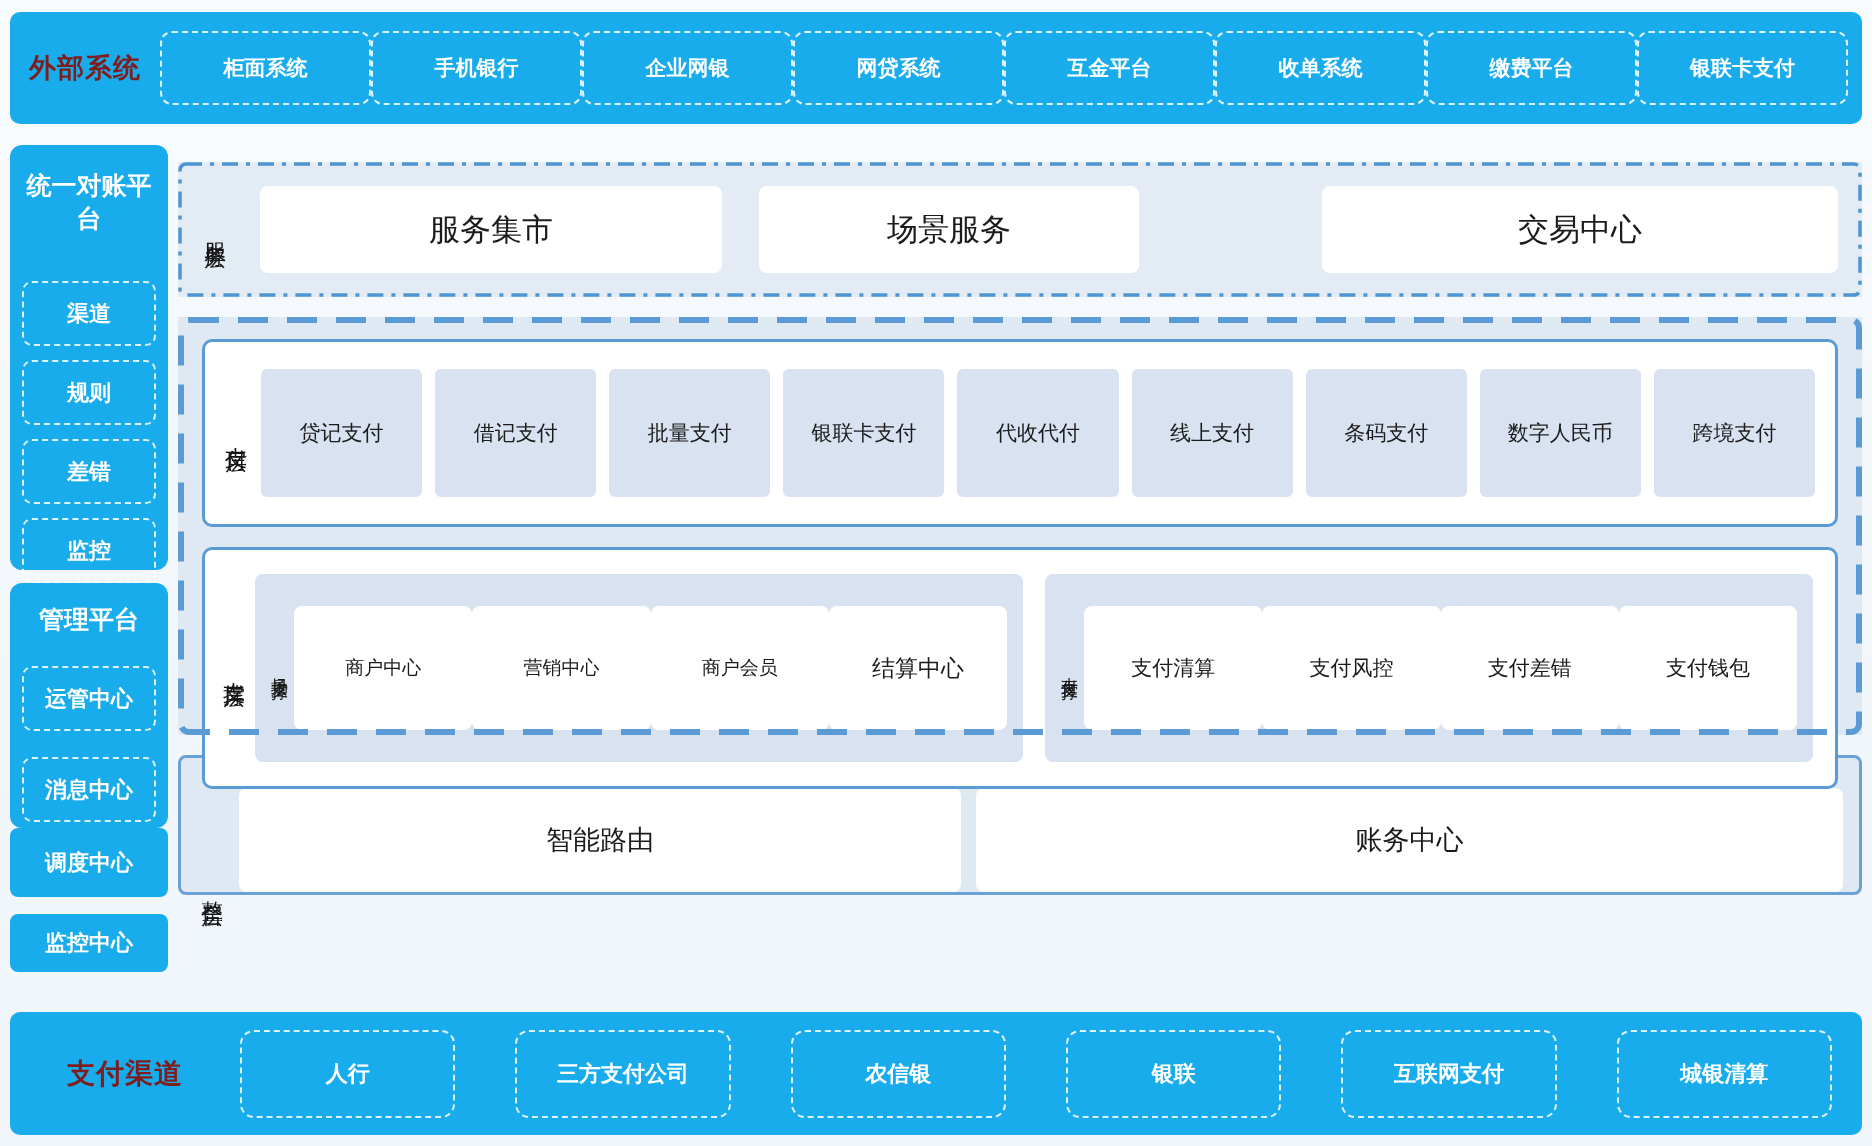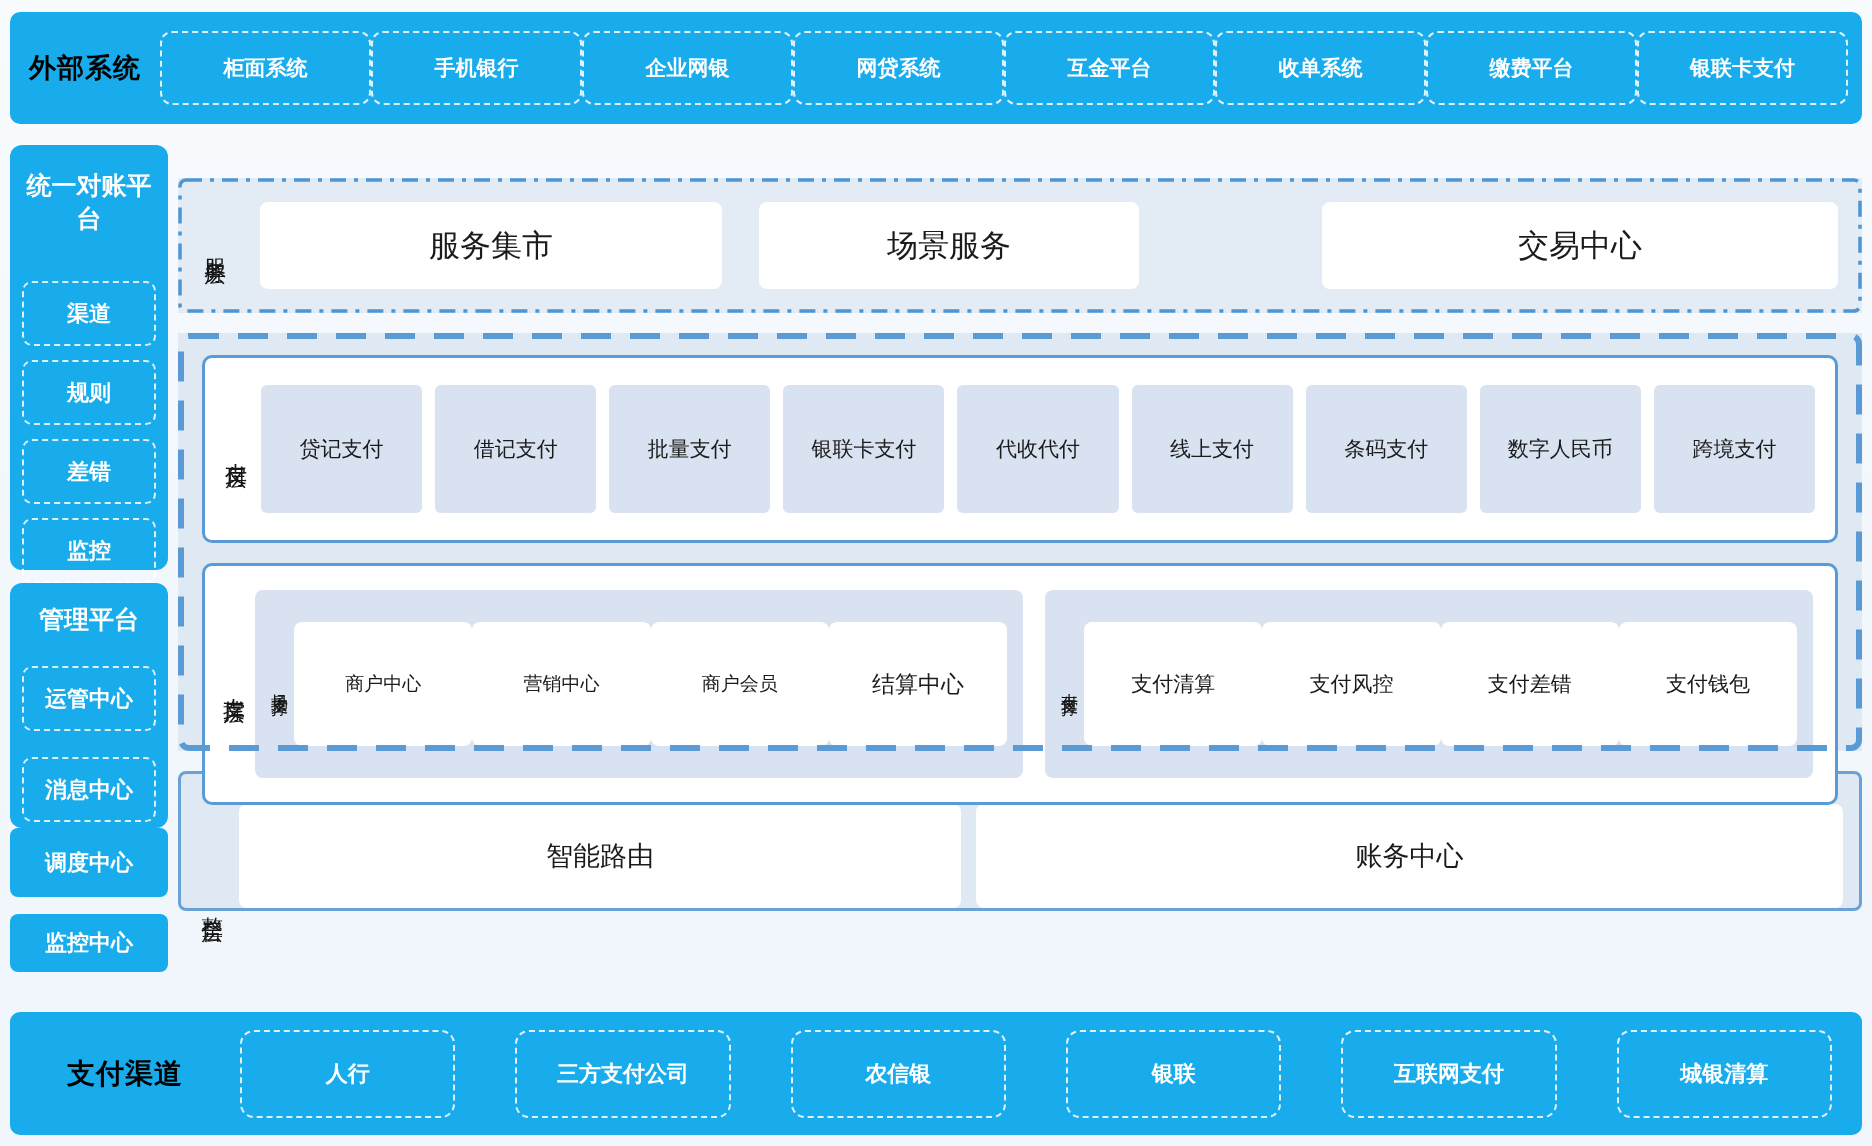--- a/index.html
+++ b/index.html
@@ -6,41 +6,41 @@
   .page{
     position:relative;width:1872px;height:1146px;overflow:hidden;
     background:linear-gradient(180deg,#f8fbfe 0%,#f2f7fc 55%,#f0f6fb 100%);
     font-family:"Liberation Sans","DejaVu Sans",sans-serif;
     color:#1b1b1b;
   }
   
   .bluebar{position:absolute;left:10px;right:10px;background:#18acec;border-radius:10px;display:flex;align-items:center;}
   .topbar{top:12px;height:112px;padding-right:14px;}
   .bottombar{top:1012px;height:123px;padding-right:30px;}
-  .bar-label{flex:0 0 150px;text-align:center;color:#000000;font-weight:bold;font-size:27px;letter-spacing:1px;}
+  .bar-label{flex:0 0 150px;text-align:center;color:#7f1d1d;font-weight:bold;font-size:27px;letter-spacing:1px;}
   .bottombar .bar-label{flex:0 0 230px;font-size:28px;}
   .bar-items{flex:1;display:flex;height:74px;}
   .bottombar .bar-items{gap:60px;height:88px;}
   .dash-item{flex:1;border:2px dashed rgba(255,255,255,.85);border-radius:12px;display:flex;align-items:center;justify-content:center;color:#fff;font-weight:bold;font-size:21px;}
   .bottombar .dash-item{border-radius:14px;font-size:22px;}
   
   .leftcol{position:absolute;left:10px;top:145px;width:158px;}
   .panel{background:#18acec;border-radius:12px;box-sizing:border-box;padding:0 12px;}
   .panel-title{color:#fff;font-weight:bold;font-size:25px;text-align:center;padding-top:24px;}
   .panel1{height:425px;}
   .panel1 .panel-items{margin-top:46px;}
   .panel2{height:245px;margin-top:13px;}
   .panel2 .panel-title{padding-top:20px;}
   .panel2 .panel-items{margin-top:30px;gap:26px;}
   .panel-items{display:flex;flex-direction:column;gap:14px;}
   .panel-items .dash-item{flex:none;height:61px;border-radius:10px;font-size:22px;}
   .sidebox{background:#18acec;border-radius:8px;height:69px;display:flex;align-items:center;justify-content:center;color:#fff;font-weight:bold;font-size:22px;}
   .sidebox.second{margin-top:17px;height:58px;}
   
-  .main{position:absolute;left:178px;top:178px;width:1684px;}
+  .main{position:absolute;left:178px;top:162px;width:1684px;}
   .vlabel{writing-mode:vertical-rl;text-orientation:upright;font-size:22px;color:#161616;letter-spacing:3px;line-height:1;flex:none;}
   .border-svg{position:absolute;inset:0;width:100%;height:100%;pointer-events:none;}
   .border-svg rect{fill:none;x:2px;y:2px;width:calc(100% - 4px);height:calc(100% - 4px);rx:6px;}
   .service-layer{position:relative;height:135px;background:#e3ebf5;display:flex;align-items:center;box-sizing:border-box;}
   .service-layer .border-svg rect{stroke:#4e95d4;stroke-width:3.5;stroke-dasharray:16 8 4 8;}
   .service-layer .vlabel{margin:0 16px 0 26px;}
   .service-boxes{flex:1;display:flex;align-items:center;height:87px;padding-right:24px;}
   .sbox{background:#fff;border-radius:8px;height:87px;display:flex;align-items:center;justify-content:center;font-size:31px;}
   .service-boxes div.sbox:nth-of-type(1){flex:0 0 462px;margin-left:18px;}
   .service-boxes div.sbox:nth-of-type(2){flex:0 0 380px;margin-left:37px;}

